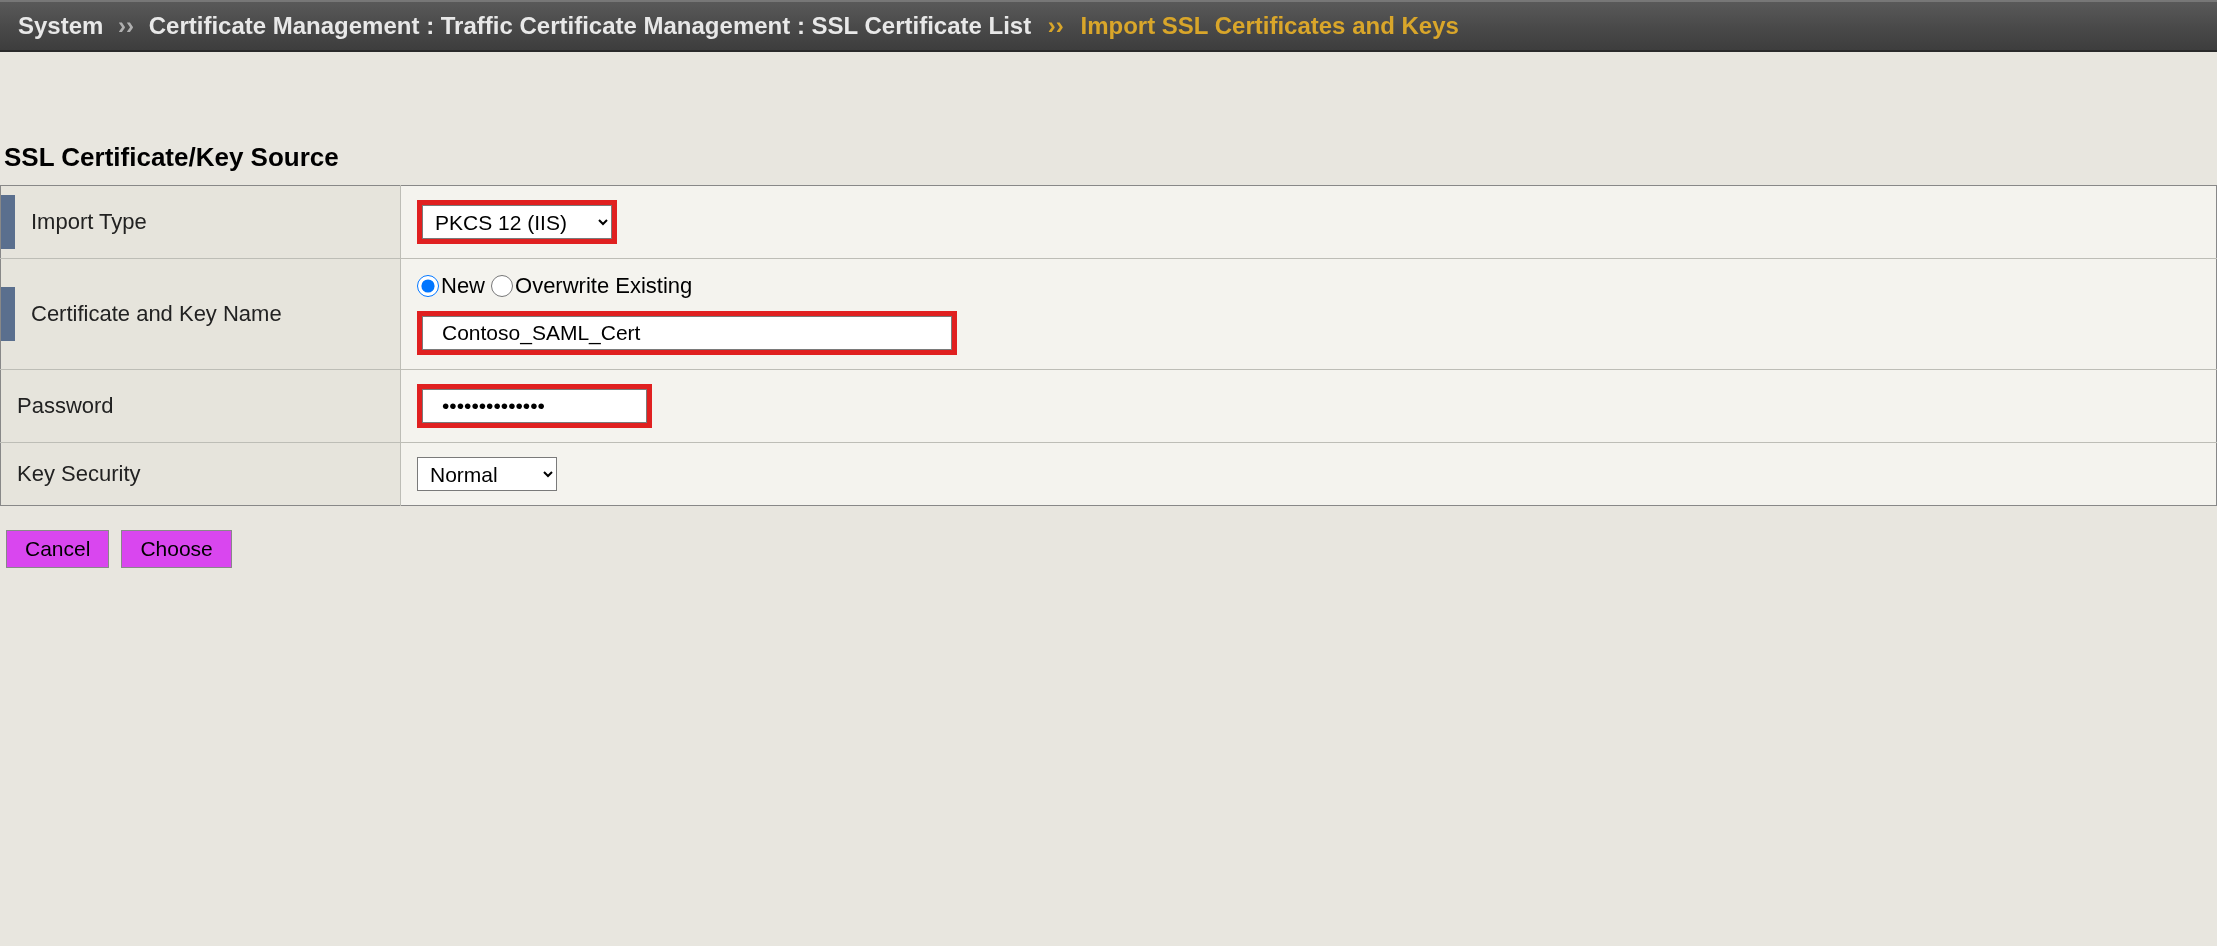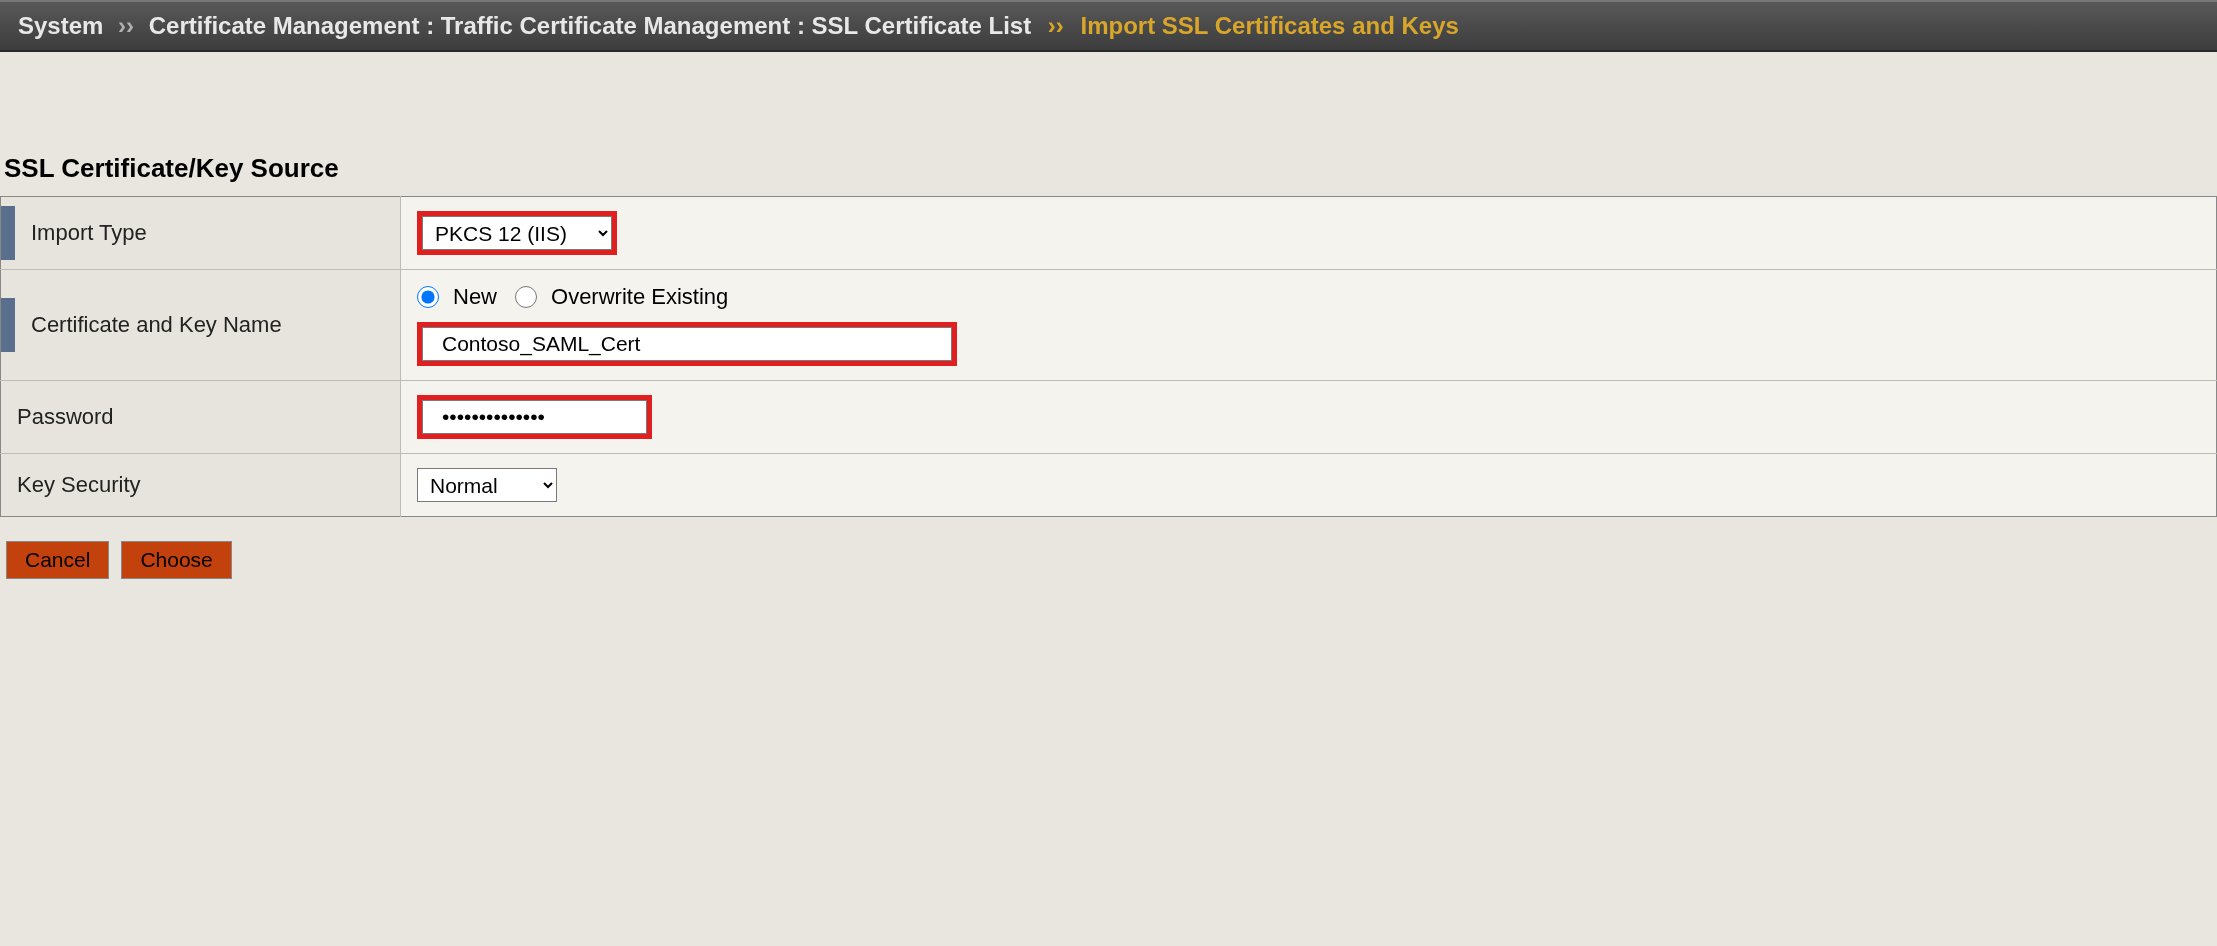--- a/index.html
+++ b/index.html
@@ -26,21 +26,20 @@
     .breadcrumb .sep-bold { color: #d9a62a; margin: 0 10px; font-weight: bold;}
     .breadcrumb .current { color: #d9a62a; }
     .content {
       padding: 0;
     }
     .section-title {
       font-size: 26px;
       font-weight: bold;
       color: #000;
       padding: 90px 0 12px 4px;
-      margin-top: 11px;
     }
     .form-table {
       width: 100%;
       border-collapse: collapse;
       background: #f4f3ee;
       border: 1px solid #888;
     }
     .form-table tr {
       border-top: 1px solid #bdbdb6;
     }
@@ -74,21 +73,21 @@
       padding: 0;
       display: inline-block;
       line-height: 0;
     }
     .highlight-box > * {
       line-height: normal;
     }
     .radio-row {
       display: flex;
       align-items: center;
-      gap: 12px;
+      gap: 0;
       margin-bottom: 12px;
       font-size: 22px;
     }
     .radio-row input[type="radio"] {
       width: 22px;
       height: 22px;
       margin-right: 2px;
     }
     input[type="text"], input[type="password"] {
       font-size: 21px;
@@ -115,21 +114,21 @@
       color: #222;
     }
     .footer-buttons {
       display: flex;
       gap: 12px;
       padding: 24px 6px;
     }
     .footer-buttons button {
       font-size: 21px;
       padding: 6px 18px;
-      background: #c2410c;
+      background: #d946ef;
       border: 1px solid #888;
       cursor: pointer;
     }
     .rail-plus-label {
       padding: 0 !important;
       width: 400px;
     }
     .rail-wrap {
       display: flex;
       align-items: stretch;

